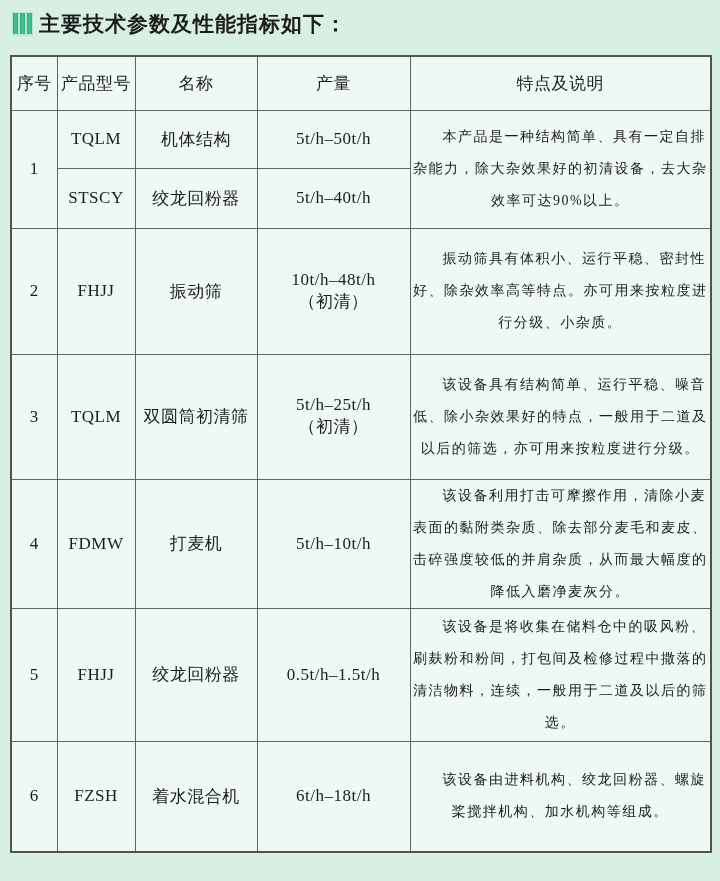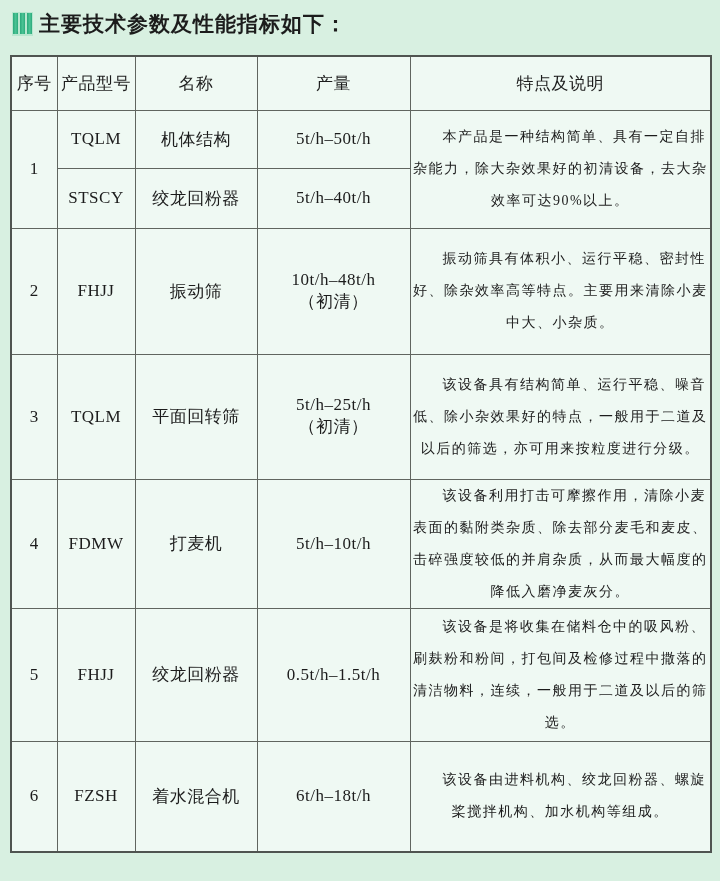--- a/index.html
+++ b/index.html
@@ -135,28 +135,28 @@
 
     <tr class="r2">
       <td>2</td>
       <td>FHJJ</td>
       <td>振动筛</td>
       <td>
         <span>10t/h–48t/h</span>
         <span class="out-note">（初清）</span>
       </td>
       <td class="desc">
-        <p>振动筛具有体积小、运行平稳、密封性好、除杂效率高等特点。主要用来清除小麦中大、小杂质。</p>
+        <p>振动筛具有体积小、运行平稳、密封性好、除杂效率高等特点。亦可用来按粒度进行分级、小杂质。</p>
       </td>
     </tr>
 
     <tr class="r3">
       <td>3</td>
       <td>TQLM</td>
-      <td>平面回转筛</td>
+      <td>双圆筒初清筛</td>
       <td>
         <span>5t/h–25t/h</span>
         <span class="out-note">（初清）</span>
       </td>
       <td class="desc">
         <p>该设备具有结构简单、运行平稳、噪音低、除小杂效果好的特点，一般用于二道及以后的筛选，亦可用来按粒度进行分级。</p>
       </td>
     </tr>
 
     <tr class="r4">

